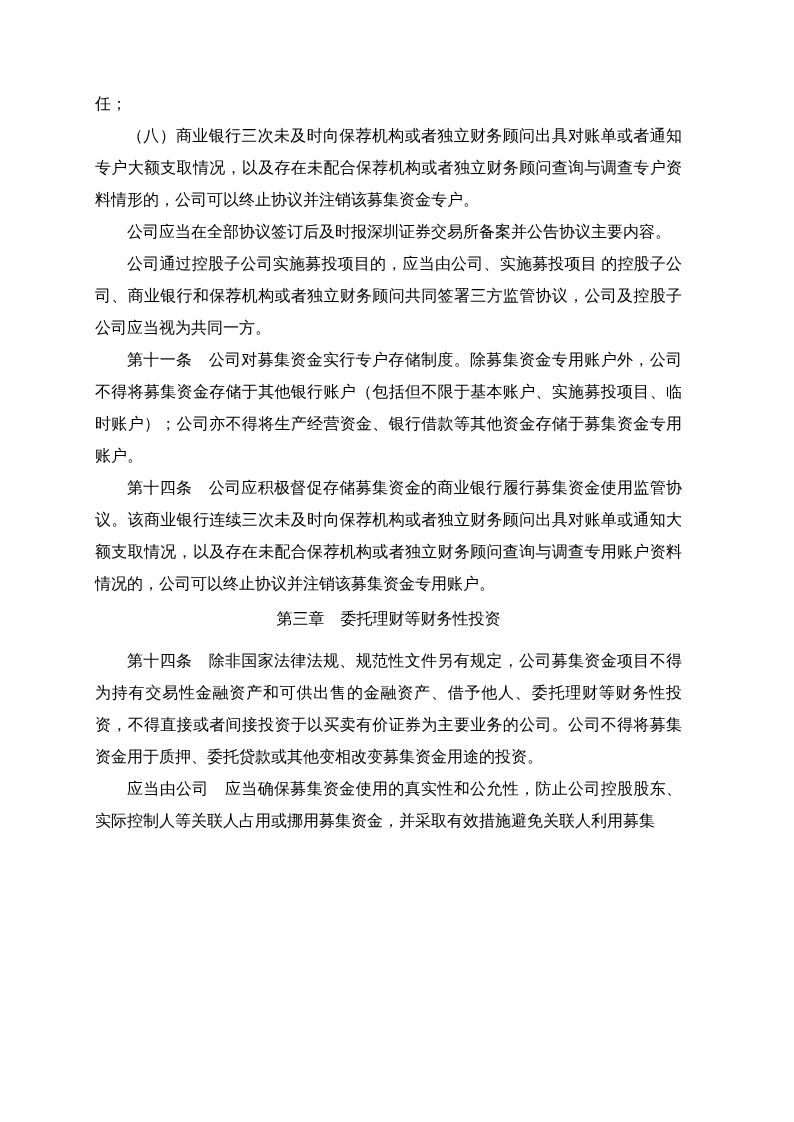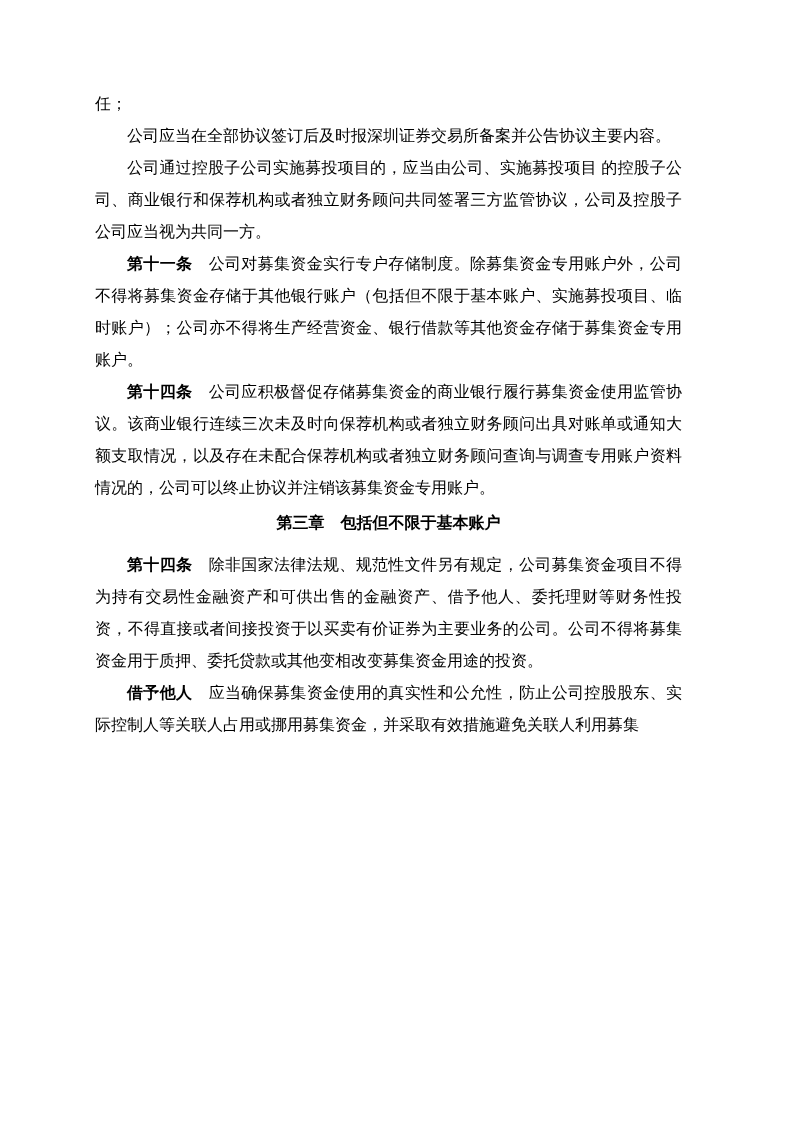--- a/index.html
+++ b/index.html
@@ -30,30 +30,31 @@
   .doc-body p.body-continuation {
     text-indent: 0;
   }
   .doc-body p.chapter-heading {
     text-align: center;
     text-indent: 0;
     font-weight: bold;
     margin: 3px 0 10px 0;
   }
   .doc-body .bold {
-    font-weight: bold;
+    font-weight: normal;
   }
 </style>
 </head>
 <body>
 
 <div class="page" style="background: rgb(255, 255, 255); color: rgb(0, 0, 0);">
   <div class="doc-body">
       <p class="body-continuation"><span>任；</span></p>
+      <p class="body"><span>（八）商业银行三次未及时向保荐机构或者独立财务顾问出具对账单或者通知专户大额支取情况，以及存在未配合保荐机构或者独立财务顾问查询与调查专户资料情形的，公司可以终止协议并注销该募集资金专户。</span></p>
       <p class="body"><span>公司应当在全部协议签订后及时报深圳证券交易所备案并公告协议主要内容。</span></p>
       <p class="body"><span>公司通过控股子公司实施募投项目的，应当由公司、实施募投项目 的控股子公司、商业银行和保荐机构或者独立财务顾问共同签署三方监管协议，公司及控股子公司应当视为共同一方。</span></p>
       <p class="body"><span class="bold">第十一条</span><span>　公司对募集资金实行专户存储制度。除募集资金专用账户外，公司不得将募集资金存储于其他银行账户（包括但不限于基本账户、实施募投项目、临时账户）；公司亦不得将生产经营资金、银行借款等其他资金存储于募集资金专用账户。</span></p>
       <p class="body"><span class="bold">第十四条</span><span>　公司应积极督促存储募集资金的商业银行履行募集资金使用监管协议。该商业银行连续三次未及时向保荐机构或者独立财务顾问出具对账单或通知大额支取情况，以及存在未配合保荐机构或者独立财务顾问查询与调查专用账户资料情况的，公司可以终止协议并注销该募集资金专用账户。</span></p>
-      <p class="chapter-heading"><span class="bold">第三章　包括但不限于基本账户</span></p>
+      <p class="chapter-heading"><span class="bold">第三章　委托理财等财务性投资</span></p>
       <p class="body"><span class="bold">第十四条</span><span>　除非国家法律法规、规范性文件另有规定，公司募集资金项目不得为持有交易性金融资产和可供出售的金融资产、借予他人、委托理财等财务性投资，不得直接或者间接投资于以买卖有价证券为主要业务的公司。公司不得将募集资金用于质押、委托贷款或其他变相改变募集资金用途的投资。</span></p>
-      <p class="body"><span class="bold">借予他人</span><span>　应当确保募集资金使用的真实性和公允性，防止公司控股股东、实际控制人等关联人占用或挪用募集资金，并采取有效措施避免关联人利用募集</span></p>
+      <p class="body"><span class="bold">应当由公司</span><span>　应当确保募集资金使用的真实性和公允性，防止公司控股股东、实际控制人等关联人占用或挪用募集资金，并采取有效措施避免关联人利用募集</span></p>
     </div>
 </div>
 
 </body></html>

